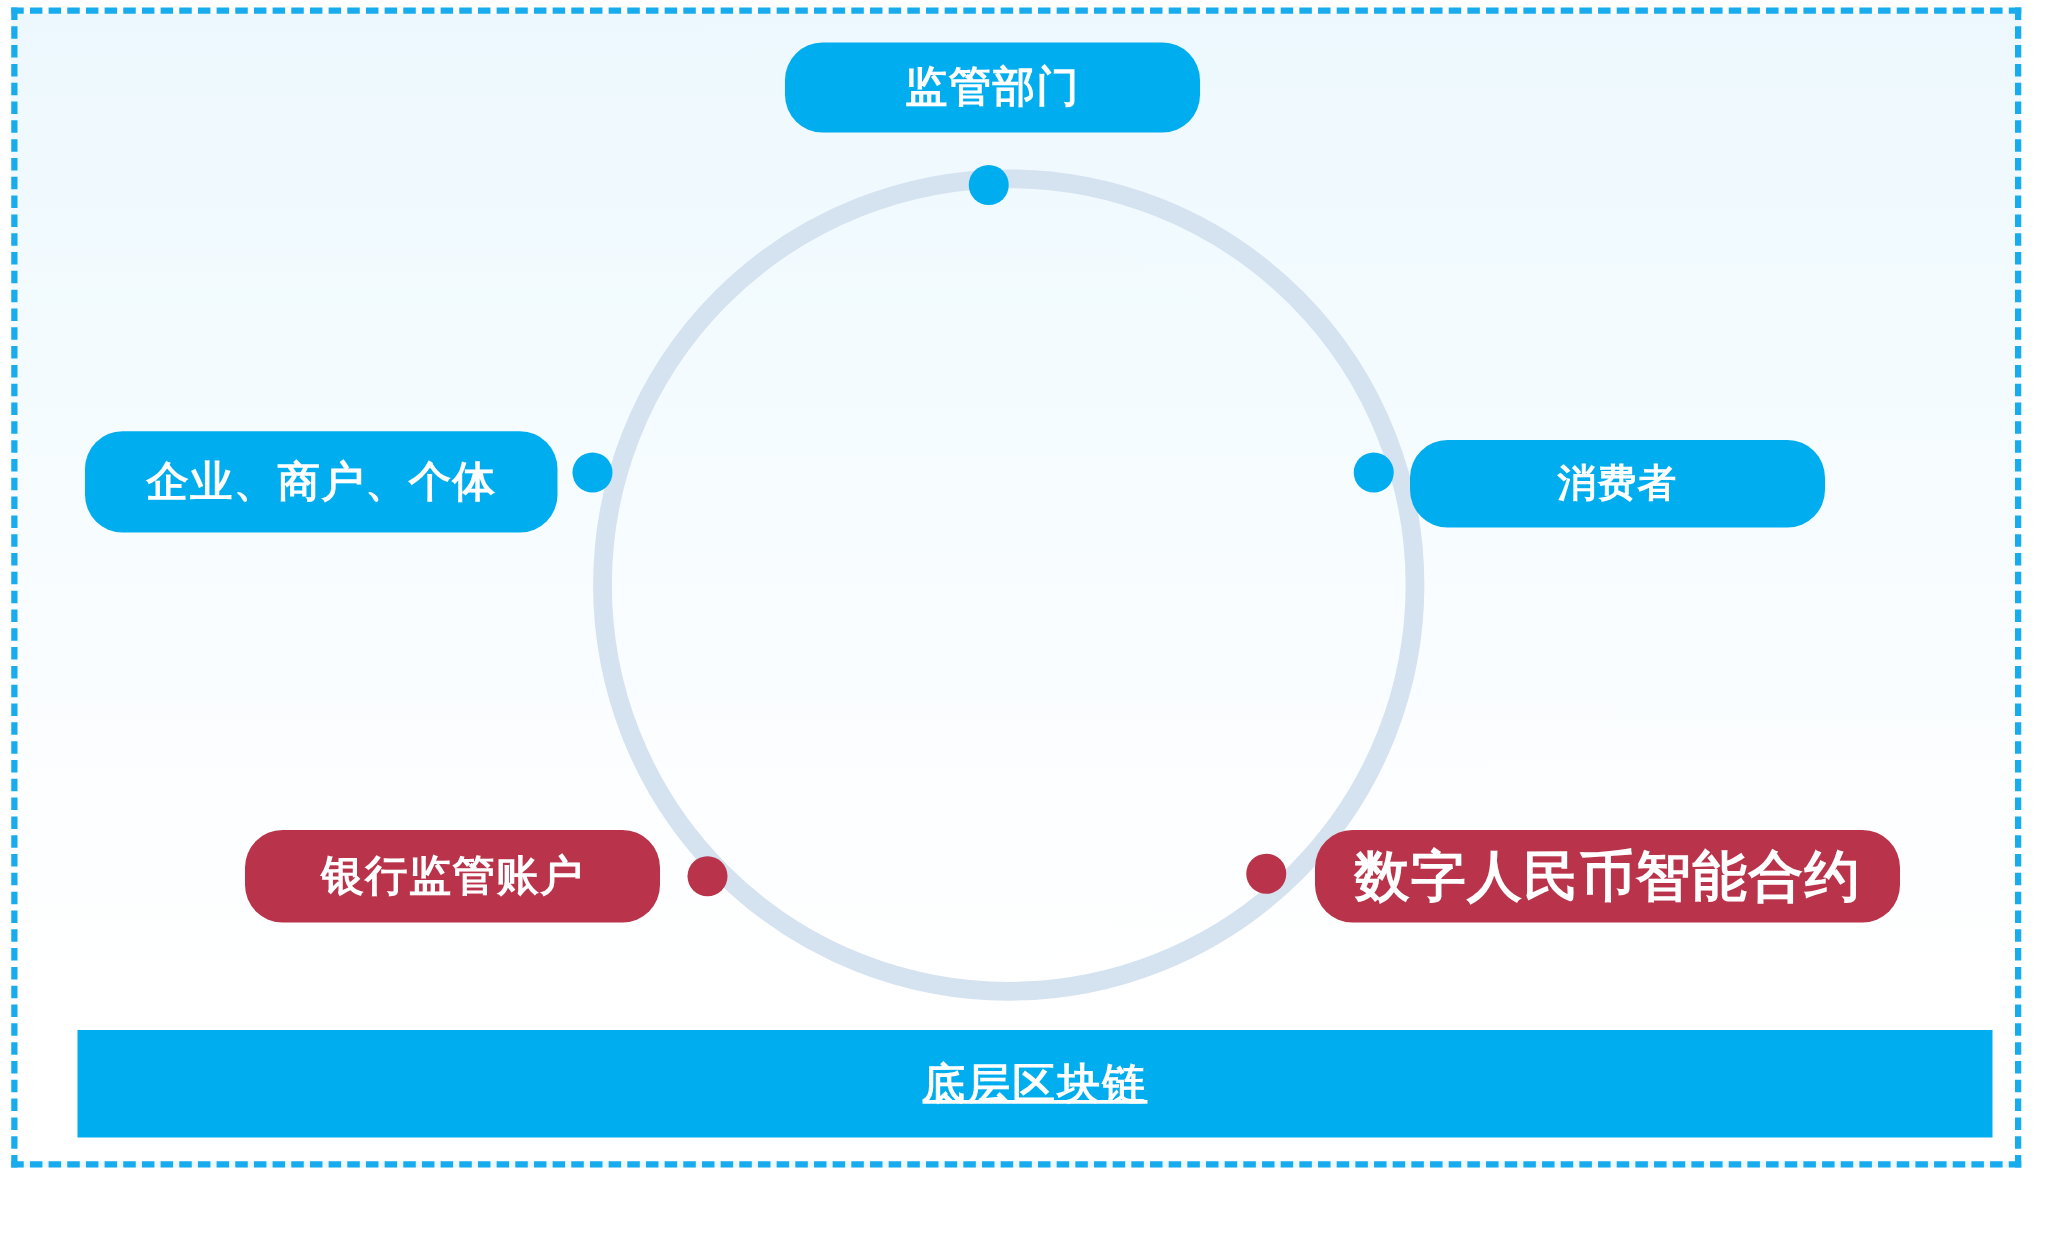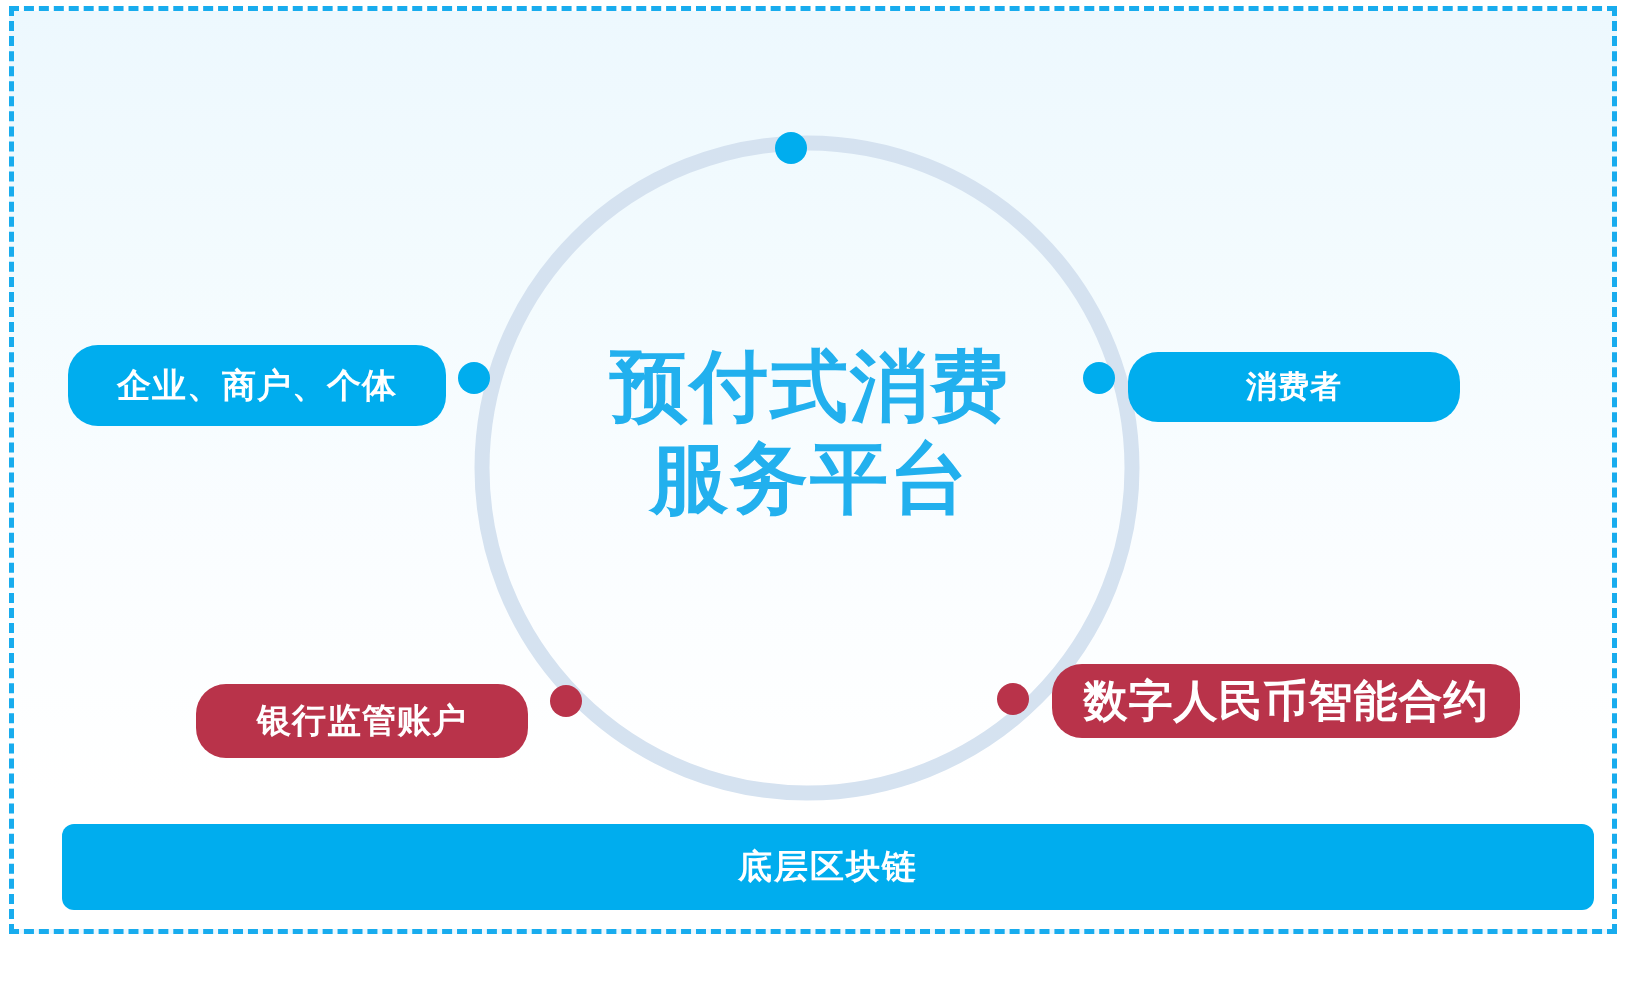--- a/index.html
+++ b/index.html
@@ -72,21 +72,21 @@
   #pill-consumer {
     left: 1128px;
     top: 352px;
     width: 332px;
     height: 70px;
     font-size: 31px;
     font-weight: 700;
   }
   #pill-bank {
     left: 196px;
-    top: 684px;
+    top: 664px;
     width: 332px;
     height: 74px;
     font-size: 34px;
     font-weight: 700;
   }
   #pill-cbdc {
     left: 1052px;
     top: 664px;
     width: 468px;
     height: 74px;
@@ -102,22 +102,23 @@
     width: 1532px;
     height: 86px;
     background: #00ADEE;
     color: #ffffff;
     display: flex;
     align-items: center;
     justify-content: center;
     font-size: 34px;
     font-weight: 700;
     letter-spacing: 2px;
-    border-radius: 12px;
+    border-radius: 0;
     box-sizing: border-box;
+    text-decoration: underline;
   }
 
   
   #center-label {
     position: absolute;
     left: 560px;
     top: 340px;
     width: 500px;
     text-align: center;
     color: #22B0EE;
@@ -139,25 +140,22 @@
 
     <circle cx="807" cy="468" r="325" fill="none" stroke="#D5E2F0" stroke-width="15"></circle>
 
     <circle cx="791" cy="148" r="16" fill="#00ADEE"></circle>
     <circle cx="474" cy="378" r="16" fill="#00ADEE"></circle>
     <circle cx="1099" cy="378" r="16" fill="#00ADEE"></circle>
     <circle cx="566" cy="701" r="16" fill="#B9334A"></circle>
     <circle cx="1013" cy="699" r="16" fill="#B9334A"></circle>
   </svg>
 
-  <div id="center-label">
-    <span class="ln">预付式消费</span>
-    <span class="ln">服务平台</span>
-  </div>
 
+  <div id="pill-regulator" class="pill blue">监管部门</div>
 
   <div id="pill-enterprise" class="pill blue">企业、商户、个体</div>
 
   <div id="pill-consumer" class="pill blue">消费者</div>
 
   <div id="pill-bank" class="pill red">银行监管账户</div>
 
   <div id="pill-cbdc" class="pill red">数字人民币智能合约</div>
 
   <div id="band-blockchain">底层区块链</div>

